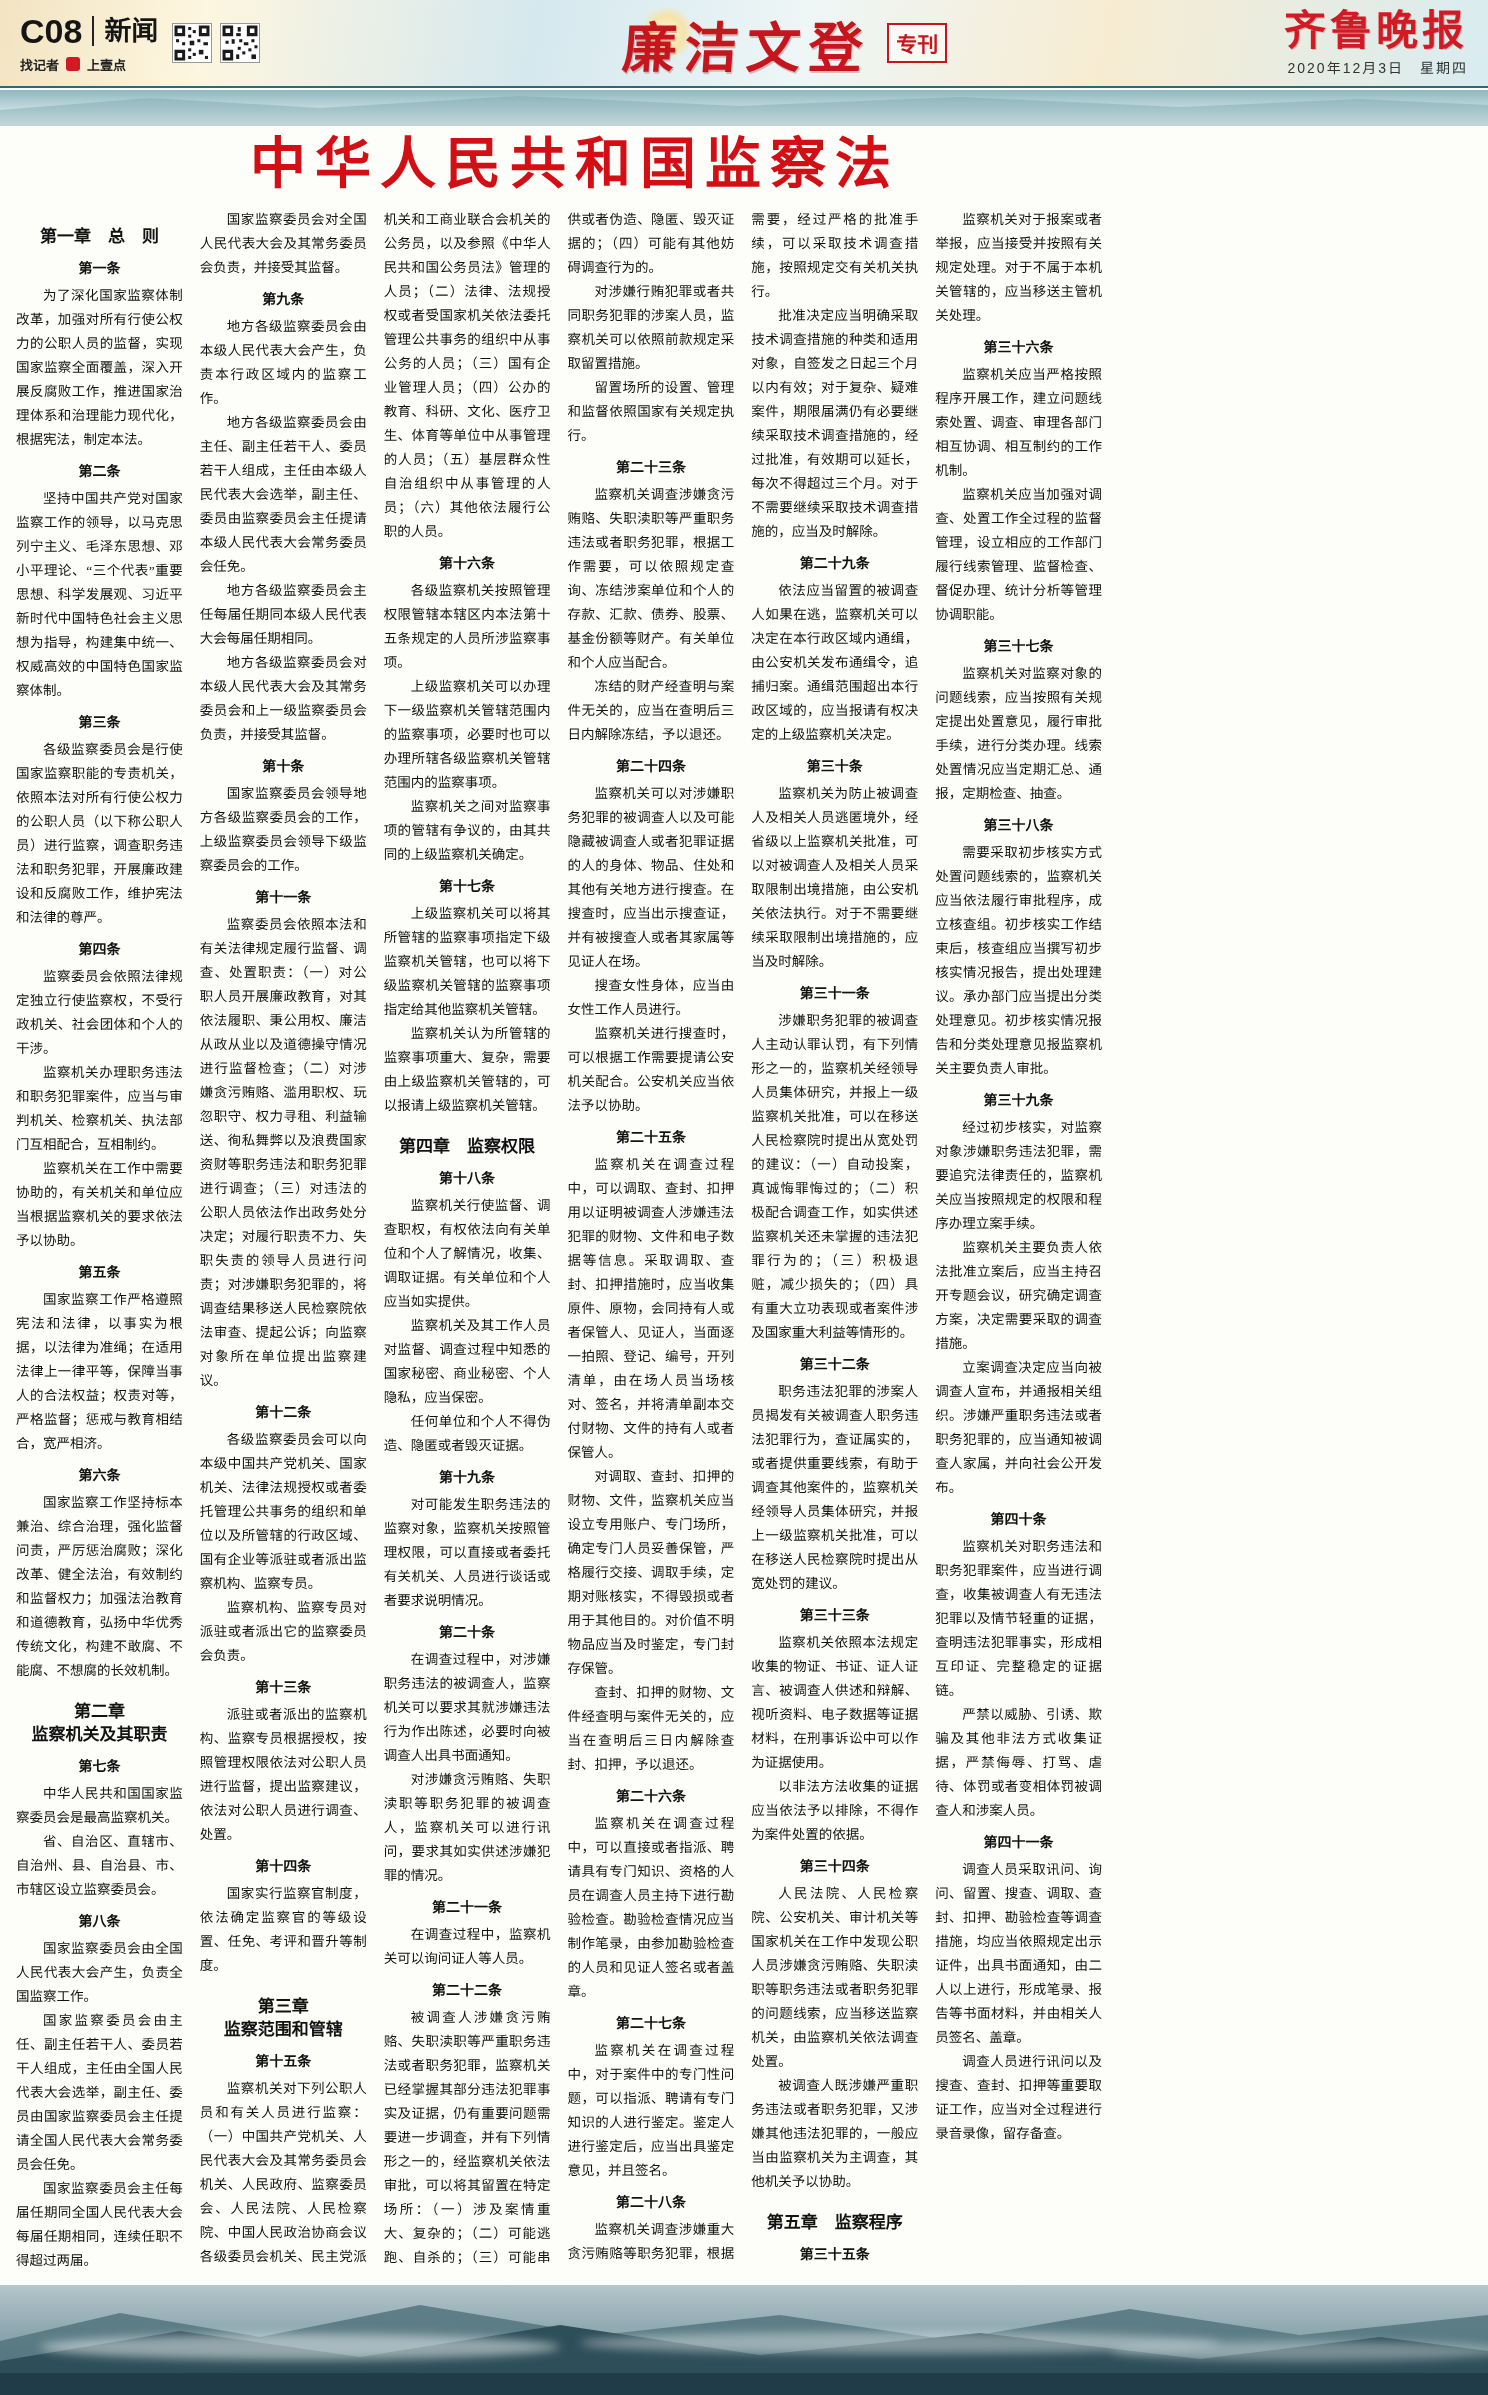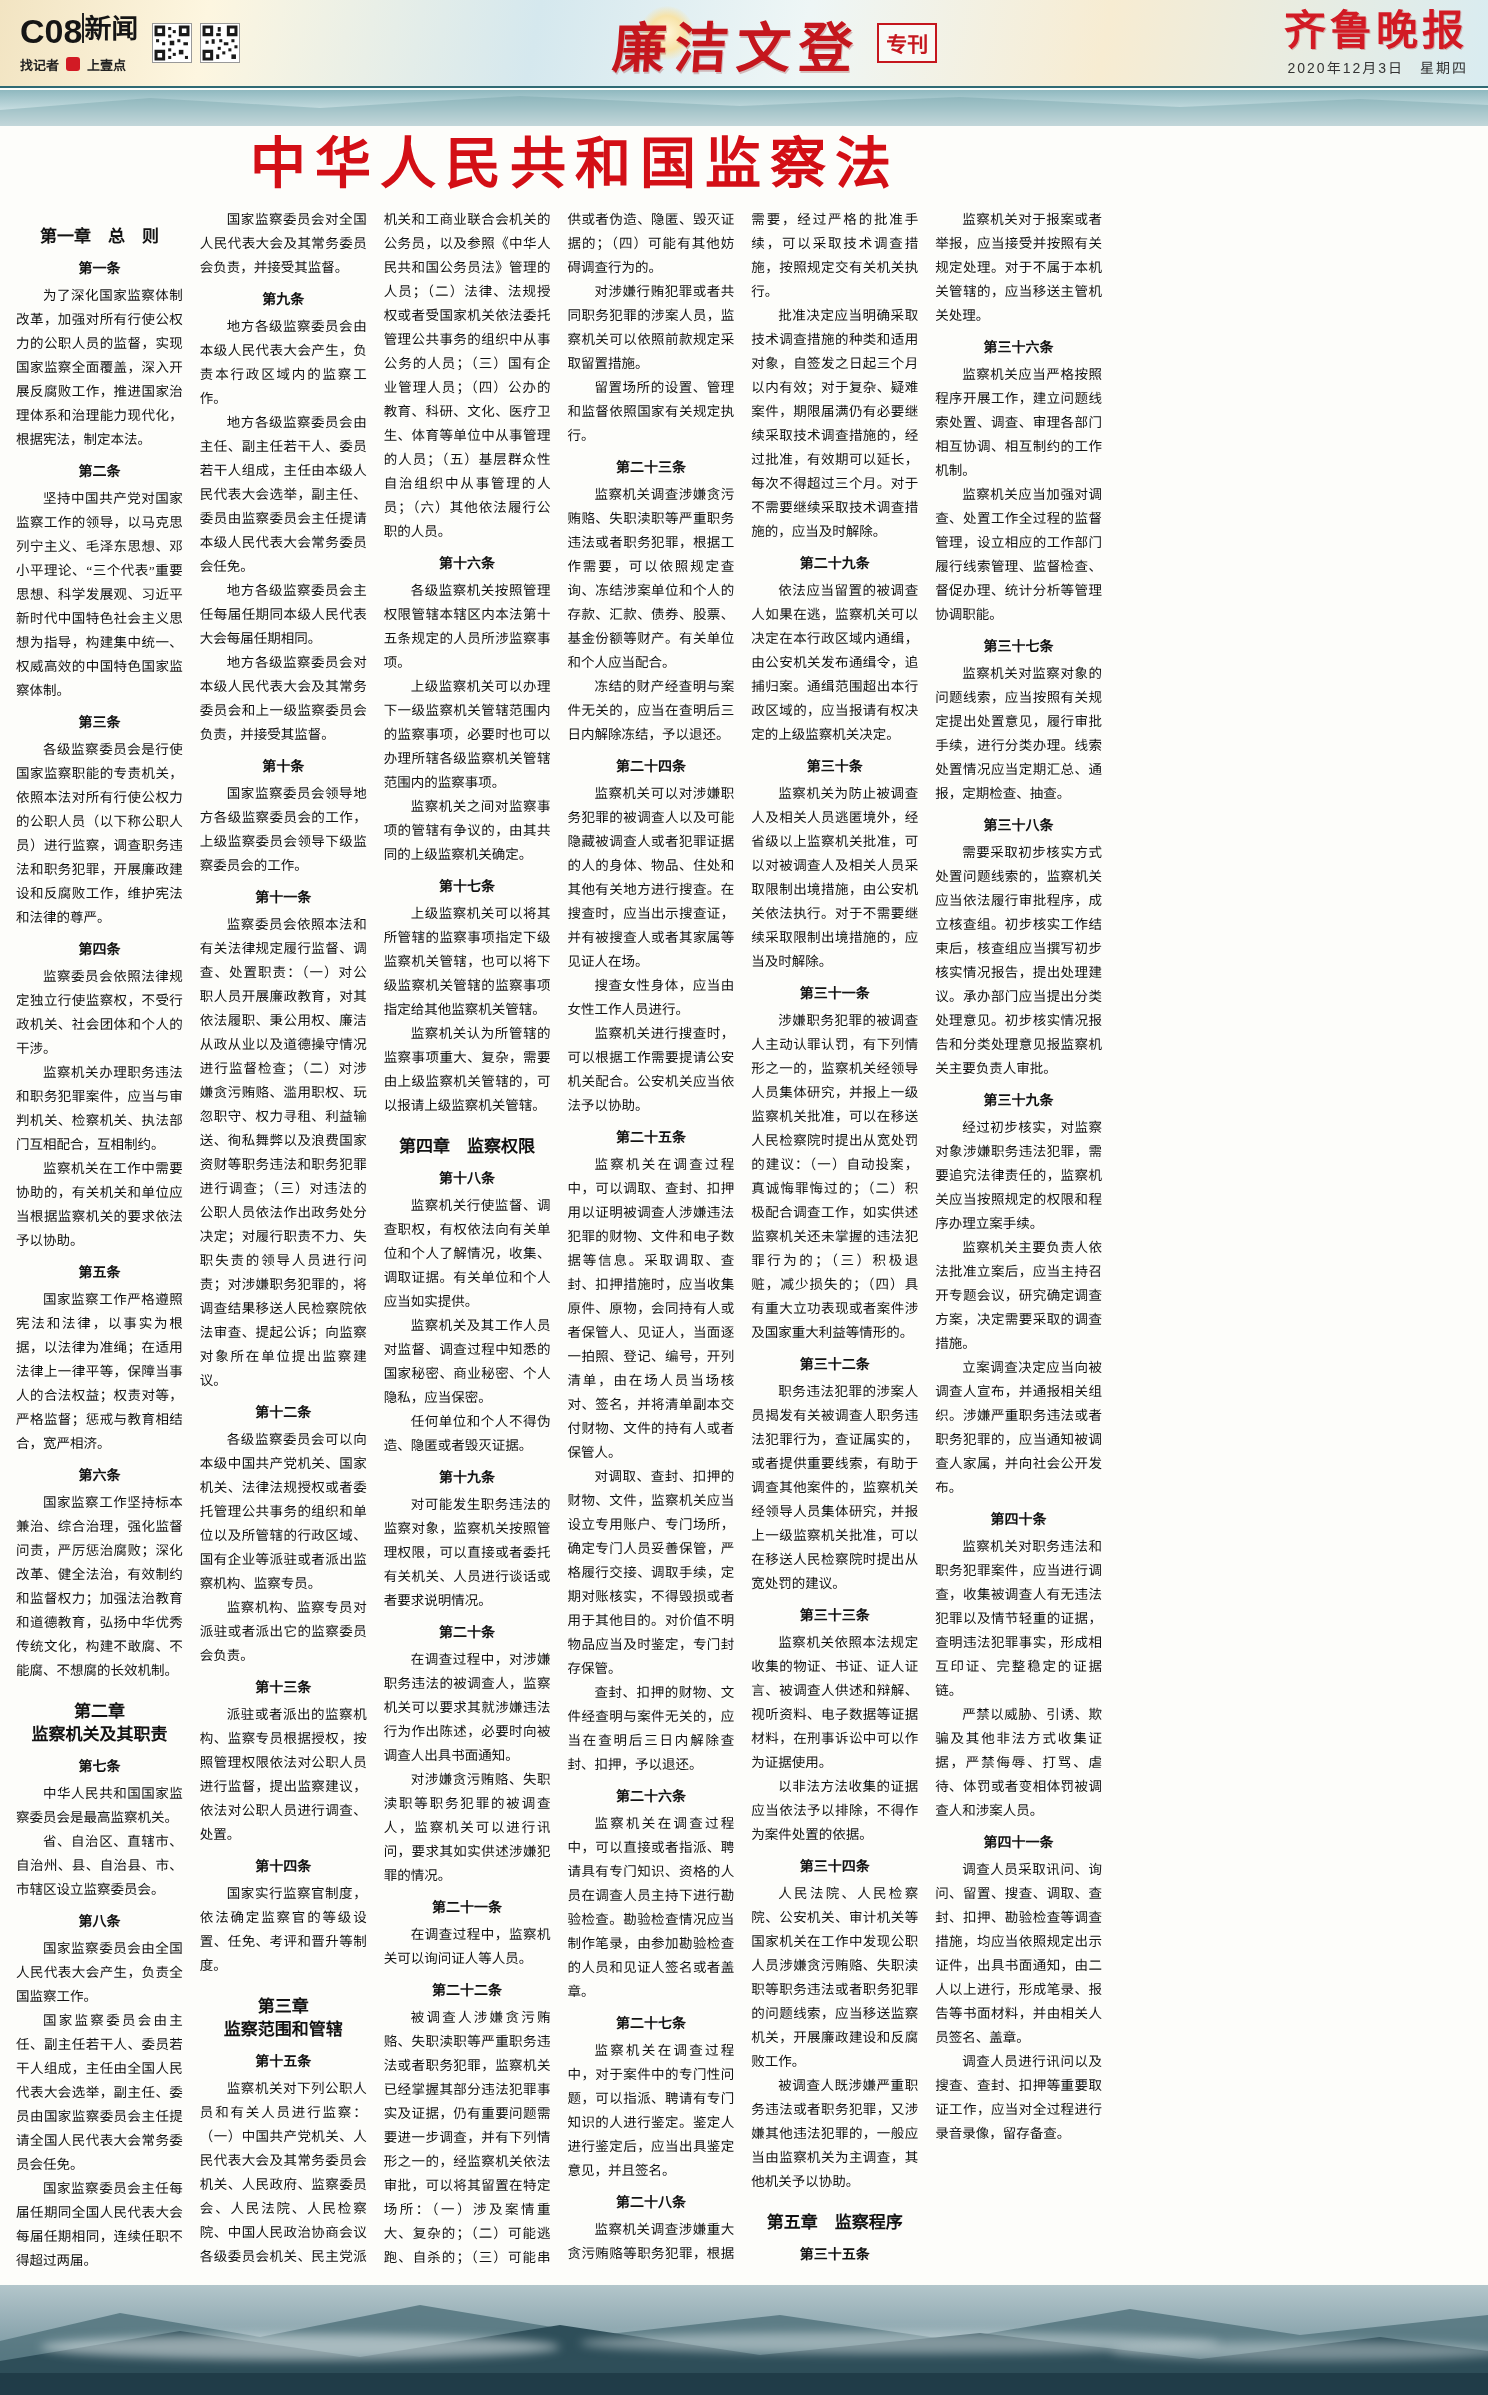--- a/index.html
+++ b/index.html
@@ -12,21 +12,21 @@
   
   .header {
     position:absolute; left:0; top:0; width:1488px; height:88px;
     background:linear-gradient(100deg,#f2e4c2 0%,#fdf6e0 14%,#d5e8ee 36%,#eef6f6 54%,#f7ecd2 74%,#d9ecf1 100%);
     border-bottom:2px solid #2f6a74;
     display:flex; align-items:center; padding:0 20px;
   }
   .sun { position:absolute; left:640px; top:6px; width:54px; height:54px; border-radius:50%;
          background:radial-gradient(circle,#fff6d8 0%,#f7e3a8 45%,rgba(247,227,168,0) 72%); }
   .plate { position:relative; z-index:2; margin-right:14px; }
-  .plate-top { display:flex; align-items:flex-start; }
+  .plate-top { display:flex; align-items:center; gap:10px; }
   .plate-code { font-family:"Liberation Sans",sans-serif; font-weight:bold; font-size:34px; line-height:36px; }
   .plate-div { width:2px; height:30px; background:#222; }
   .plate-section { font-size:27px; font-weight:bold; line-height:32px; }
   .plate-slogan { margin-top:6px; display:flex; align-items:center; gap:7px;
                   font-family:"Liberation Sans",sans-serif; font-size:13px; font-weight:bold; color:#222; }
   .slogan-icon { width:14px; height:14px; background:#d21a24; border-radius:3px; display:inline-block; }
   .qr-wrap { display:flex; gap:8px; margin-right:26px; z-index:2; }
   .qr { width:40px; height:40px; background:#fff; border:1px solid #999; }
   .special { flex:1; display:flex; align-items:center; justify-content:center; z-index:2; }
   .special-title {
@@ -254,21 +254,21 @@
       <div class="art-no">第三十条</div>
       <p class="art-text">监察机关为防止被调查人及相关人员逃匿境外，经省级以上监察机关批准，可以对被调查人及相关人员采取限制出境措施，由公安机关依法执行。对于不需要继续采取限制出境措施的，应当及时解除。</p>
       <div class="art-no">第三十一条</div>
       <p class="art-text">涉嫌职务犯罪的被调查人主动认罪认罚，有下列情形之一的，监察机关经领导人员集体研究，并报上一级监察机关批准，可以在移送人民检察院时提出从宽处罚的建议：（一）自动投案，真诚悔罪悔过的；（二）积极配合调查工作，如实供述监察机关还未掌握的违法犯罪行为的；（三）积极退赃，减少损失的；（四）具有重大立功表现或者案件涉及国家重大利益等情形的。</p>
       <div class="art-no">第三十二条</div>
       <p class="art-text">职务违法犯罪的涉案人员揭发有关被调查人职务违法犯罪行为，查证属实的，或者提供重要线索，有助于调查其他案件的，监察机关经领导人员集体研究，并报上一级监察机关批准，可以在移送人民检察院时提出从宽处罚的建议。</p>
       <div class="art-no">第三十三条</div>
       <p class="art-text">监察机关依照本法规定收集的物证、书证、证人证言、被调查人供述和辩解、视听资料、电子数据等证据材料，在刑事诉讼中可以作为证据使用。</p>
       <p class="art-text">以非法方法收集的证据应当依法予以排除，不得作为案件处置的依据。</p>
       <div class="art-no">第三十四条</div>
-      <p class="art-text">人民法院、人民检察院、公安机关、审计机关等国家机关在工作中发现公职人员涉嫌贪污贿赂、失职渎职等职务违法或者职务犯罪的问题线索，应当移送监察机关，开展廉政建设和反腐败工作。</p>
+      <p class="art-text">人民法院、人民检察院、公安机关、审计机关等国家机关在工作中发现公职人员涉嫌贪污贿赂、失职渎职等职务违法或者职务犯罪的问题线索，应当移送监察机关，由监察机关依法调查处置。</p>
       <p class="art-text">被调查人既涉嫌严重职务违法或者职务犯罪，又涉嫌其他违法犯罪的，一般应当由监察机关为主调查，其他机关予以协助。</p>
       <div class="chapter">第五章　监察程序</div>
       <div class="art-no">第三十五条</div>
       <p class="art-text">监察机关对于报案或者举报，应当接受并按照有关规定处理。对于不属于本机关管辖的，应当移送主管机关处理。</p>
       <div class="art-no">第三十六条</div>
       <p class="art-text">监察机关应当严格按照程序开展工作，建立问题线索处置、调查、审理各部门相互协调、相互制约的工作机制。</p>
       <p class="art-text">监察机关应当加强对调查、处置工作全过程的监督管理，设立相应的工作部门履行线索管理、监督检查、督促办理、统计分析等管理协调职能。</p>
       <div class="art-no">第三十七条</div>
       <p class="art-text">监察机关对监察对象的问题线索，应当按照有关规定提出处置意见，履行审批手续，进行分类办理。线索处置情况应当定期汇总、通报，定期检查、抽查。</p>
       <div class="art-no">第三十八条</div>

